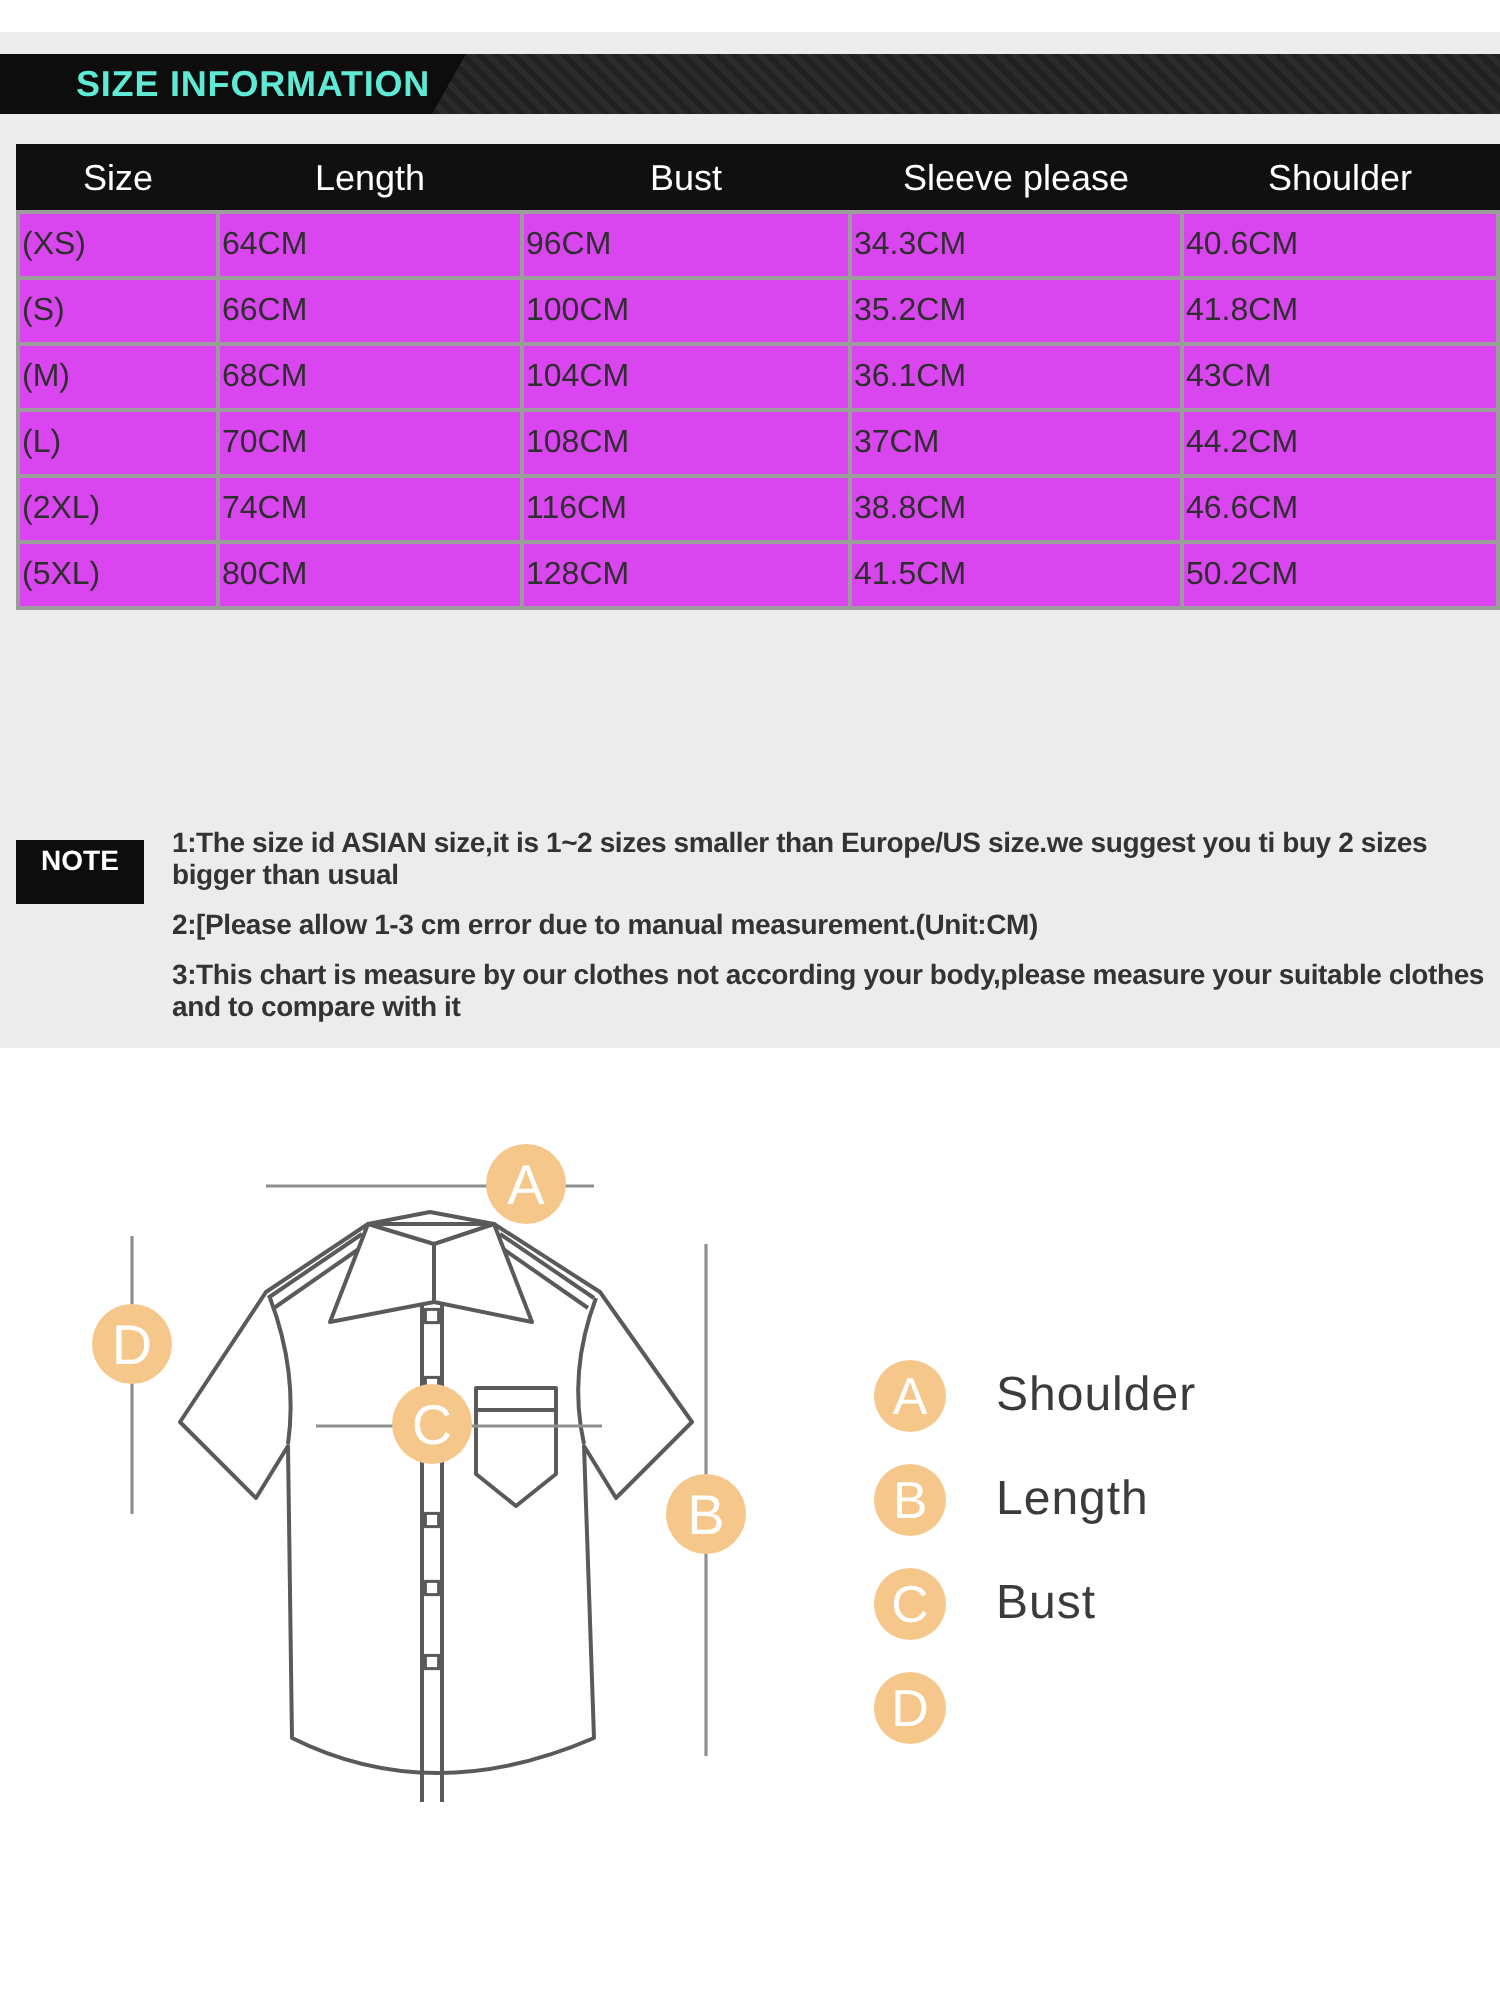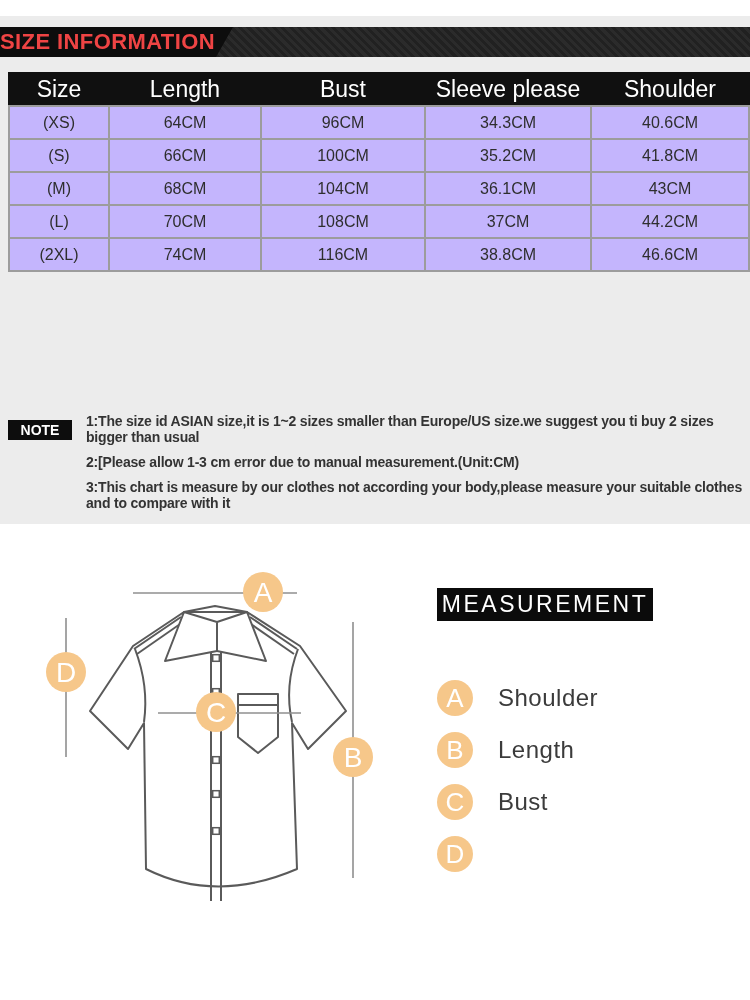--- a/index.html
+++ b/index.html
@@ -6,31 +6,31 @@
   .page{position:relative;width:750px;height:1000px;background:#ffffff;overflow:hidden;
         font-family:"Liberation Sans", sans-serif;}
   .gray-band{position:absolute;left:0;top:16px;width:750px;height:508px;background:#ececec;}
 
   
   .banner{position:absolute;left:0;top:27px;width:750px;height:30px;
           background:repeating-linear-gradient(45deg,#2b2b2b 0px,#2b2b2b 3px,#212121 3px,#212121 6px);}
   .banner-black{position:absolute;left:0;top:0;width:240px;height:30px;background:#0d0d0d;
           clip-path:polygon(0 0,233px 0,216px 100%,0 100%);
           display:flex;align-items:center;}
-  .banner-black span{color:#ef4444;font-size:22px;font-weight:bold;letter-spacing:.4px;}
+  .banner-black span{color:#5eead4;font-size:18px;font-weight:bold;letter-spacing:.4px;padding-left:38px;}
 
   
   table.size{position:absolute;left:8px;top:72px;width:740px;border-collapse:collapse;table-layout:fixed;}
-  table.size th{background:#101010;color:#ffffff;font-size:23px;font-weight:400;height:29px;
+  table.size th{background:#101010;color:#ffffff;font-size:18px;font-weight:400;height:29px;
         border:2px solid #101010;border-bottom:2px solid #9c9c9c;}
-  table.size td{background:#c4b5fd;color:#2e2e2e;font-size:16px;text-align:center;height:29px;
+  table.size td{background:#d946ef;color:#2e2e2e;font-size:16px;height:29px;
         border:2px solid #9c9c9c;}
 
   
-  .note-badge{position:absolute;left:8px;top:420px;width:64px;height:20px;background:#0d0d0d;
+  .note-badge{position:absolute;left:8px;top:420px;width:64px;height:32px;background:#0d0d0d;
         color:#fff;font-size:14px;font-weight:bold;text-align:center;line-height:20px;}
   .notes{position:absolute;left:86px;top:413px;width:668px;}
   .notes p{margin:0 0 9px 0;font-size:14px;font-weight:bold;line-height:16px;color:#333;
         letter-spacing:-0.2px;white-space:pre-line;}
 
   
   .shirt-svg{position:absolute;left:0;top:540px;width:430px;height:420px;}
 
   
   .m-title{position:absolute;left:437px;top:588px;width:216px;height:33px;background:#0b0b0b;
@@ -100,20 +100,27 @@
           <td>37CM</td>
           <td>44.2CM</td>
         </tr>
         <tr>
           <td>(2XL)</td>
           <td>74CM</td>
           <td>116CM</td>
           <td>38.8CM</td>
           <td>46.6CM</td>
         </tr>
+        <tr>
+          <td>(5XL)</td>
+          <td>80CM</td>
+          <td>128CM</td>
+          <td>41.5CM</td>
+          <td>50.2CM</td>
+        </tr>
       </tbody>
   </table>
 
   <div class="note-badge">NOTE</div>
   <div class="notes" id="notes-list">
       <p>1:The size id ASIAN size,it is 1~2 sizes smaller than Europe/US size.we suggest you ti buy 2 sizes
 bigger than usual</p>
       <p>2:[Please allow 1-3 cm error due to manual measurement.(Unit:CM)</p>
       <p>3:This chart is measure by our clothes not according your body,please measure your suitable clothes
 and to compare with it</p>
@@ -167,21 +174,20 @@
       <circle class="accent-fill" cx="353" cy="757" r="20" fill="#f6c78a"></circle>
       <circle class="accent-fill" cx="216" cy="712" r="20" fill="#f6c78a"></circle>
       <circle class="accent-fill" cx="66" cy="672" r="20" fill="#f6c78a"></circle>
       <text x="263" y="602" text-anchor="middle" fill="#ffffff" font-size="28" font-family="Liberation Sans, sans-serif">A</text>
       <text x="353" y="767" text-anchor="middle" fill="#ffffff" font-size="28" font-family="Liberation Sans, sans-serif">B</text>
       <text x="216" y="722" text-anchor="middle" fill="#ffffff" font-size="28" font-family="Liberation Sans, sans-serif">C</text>
       <text x="66" y="682" text-anchor="middle" fill="#ffffff" font-size="28" font-family="Liberation Sans, sans-serif">D</text>
     </g>
   </svg>
 
-  <div class="m-title">MEASUREMENT</div>
   <div class="legend" id="legend-list">
       <div class="legend-row">
         <span class="legend-circle" style="background: rgb(246, 199, 138);">A</span>
         <span class="legend-label">Shoulder</span>
       </div>
       <div class="legend-row">
         <span class="legend-circle" style="background: rgb(246, 199, 138);">B</span>
         <span class="legend-label">Length</span>
       </div>
       <div class="legend-row">

